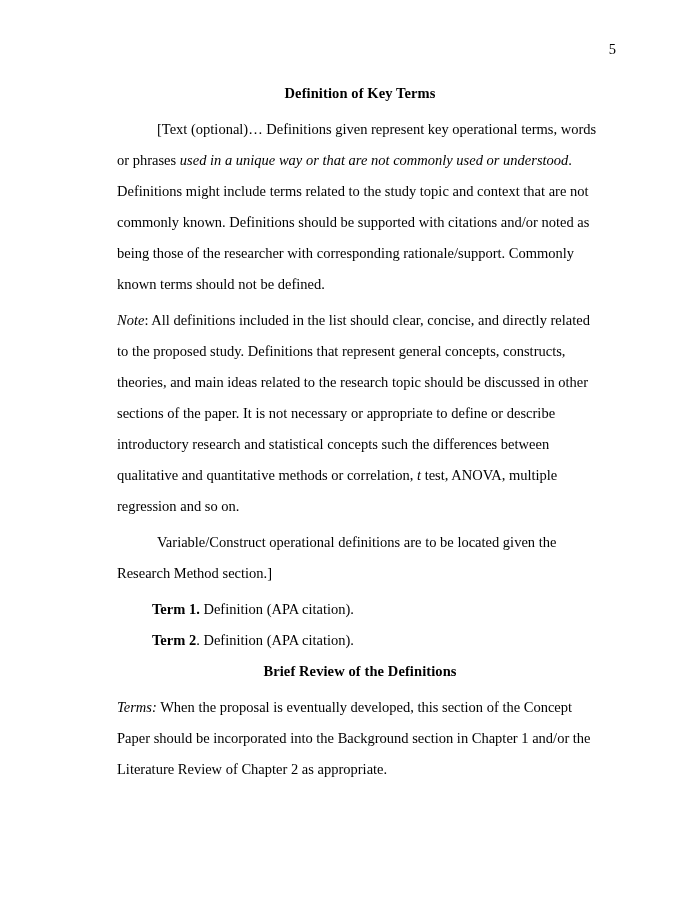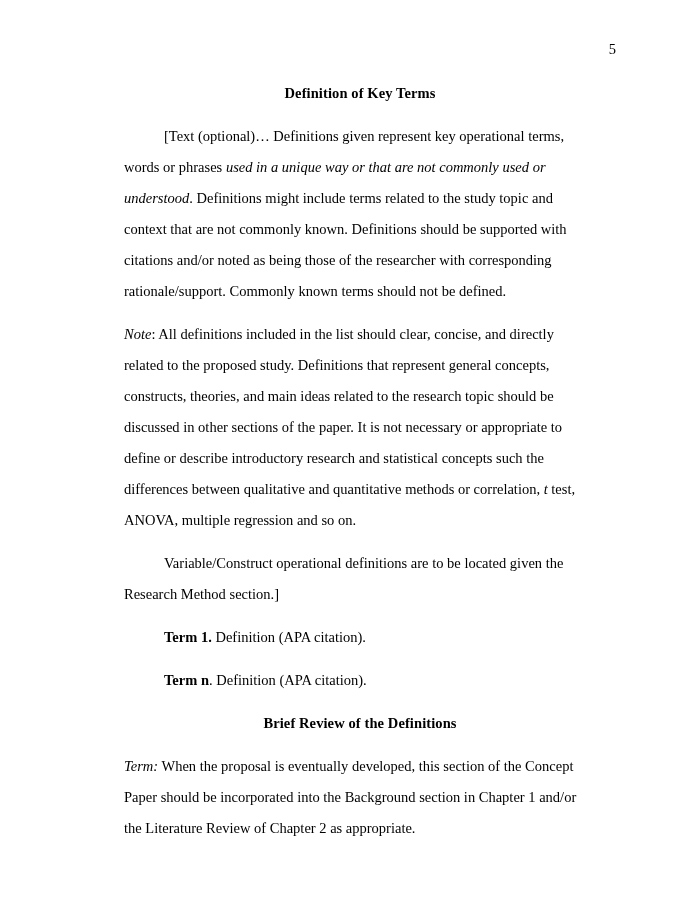--- a/index.html
+++ b/index.html
@@ -47,33 +47,33 @@
     font-weight: bold;
     text-align: center;
     line-height: 31px;
     margin: 0;
     letter-spacing: 0.1px;
   }
 
   .para {
     font-size: 14.5px;
     line-height: 31px;
-    margin: 12px;
+    margin: 5px;
     text-align: left;
     color: #000000;
   }
 
   .para.indent {
     text-indent: 40px;
   }
 
   .term-line {
     font-size: 14.5px;
     line-height: 31px;
-    margin: 12px;
+    margin: 0;
     padding-left: 40px;
   }
 
   .it { font-style: italic; }
   .bd { font-weight: bold; }
 </style>
 </head>
 <body>
 
 <div id="page">
@@ -85,21 +85,21 @@
     <div class="heading">Definition of Key Terms</div>
 
     <p class="para indent"><span>[Text (optional)… Definitions given represent key operational terms, words or phrases </span><span class="it">used in a unique way or that are not commonly used or understood</span><span>.  Definitions might include terms related to the study topic and context that are not commonly known. Definitions should be supported with citations and/or noted as being those of the researcher with corresponding rationale/support. Commonly known terms should not be defined.</span></p>
 
     <p class="para"><span class="it">Note</span><span>: All definitions included in the list should clear, concise, and directly related to the proposed study. Definitions that represent general concepts, constructs, theories, and main ideas related to the research topic should be discussed in other sections of the paper. It is not necessary or appropriate to define or describe introductory research and statistical concepts such the differences between qualitative and quantitative methods or correlation, </span><span class="it">t</span><span> test, ANOVA, multiple regression and so on.</span></p>
 
     <p class="para indent"><span>Variable/Construct operational definitions are to be located given the Research Method section.]</span></p>
 
     <p class="term-line"><span class="bd">Term 1.</span><span>  Definition (APA citation).</span></p>
 
+    <p class="term-line"><span class="bd">Term 2</span><span>.  Definition (APA citation).</span></p>
 
-    <p class="term-line"><span class="bd">Term n</span><span>.  Definition (APA citation).</span></p>
 
     <div class="heading">Brief Review of the Definitions</div>
 
-    <p class="para"><span class="it">Term:</span><span> When the proposal is eventually developed, this section of the Concept Paper should be incorporated into the Background section in Chapter 1 and/or the Literature Review of Chapter 2 as appropriate.</span></p>
+    <p class="para"><span class="it">Terms:</span><span> When the proposal is eventually developed, this section of the Concept Paper should be incorporated into the Background section in Chapter 1 and/or the Literature Review of Chapter 2 as appropriate.</span></p>
 
   </div>
 </div>
 
 </body></html>

